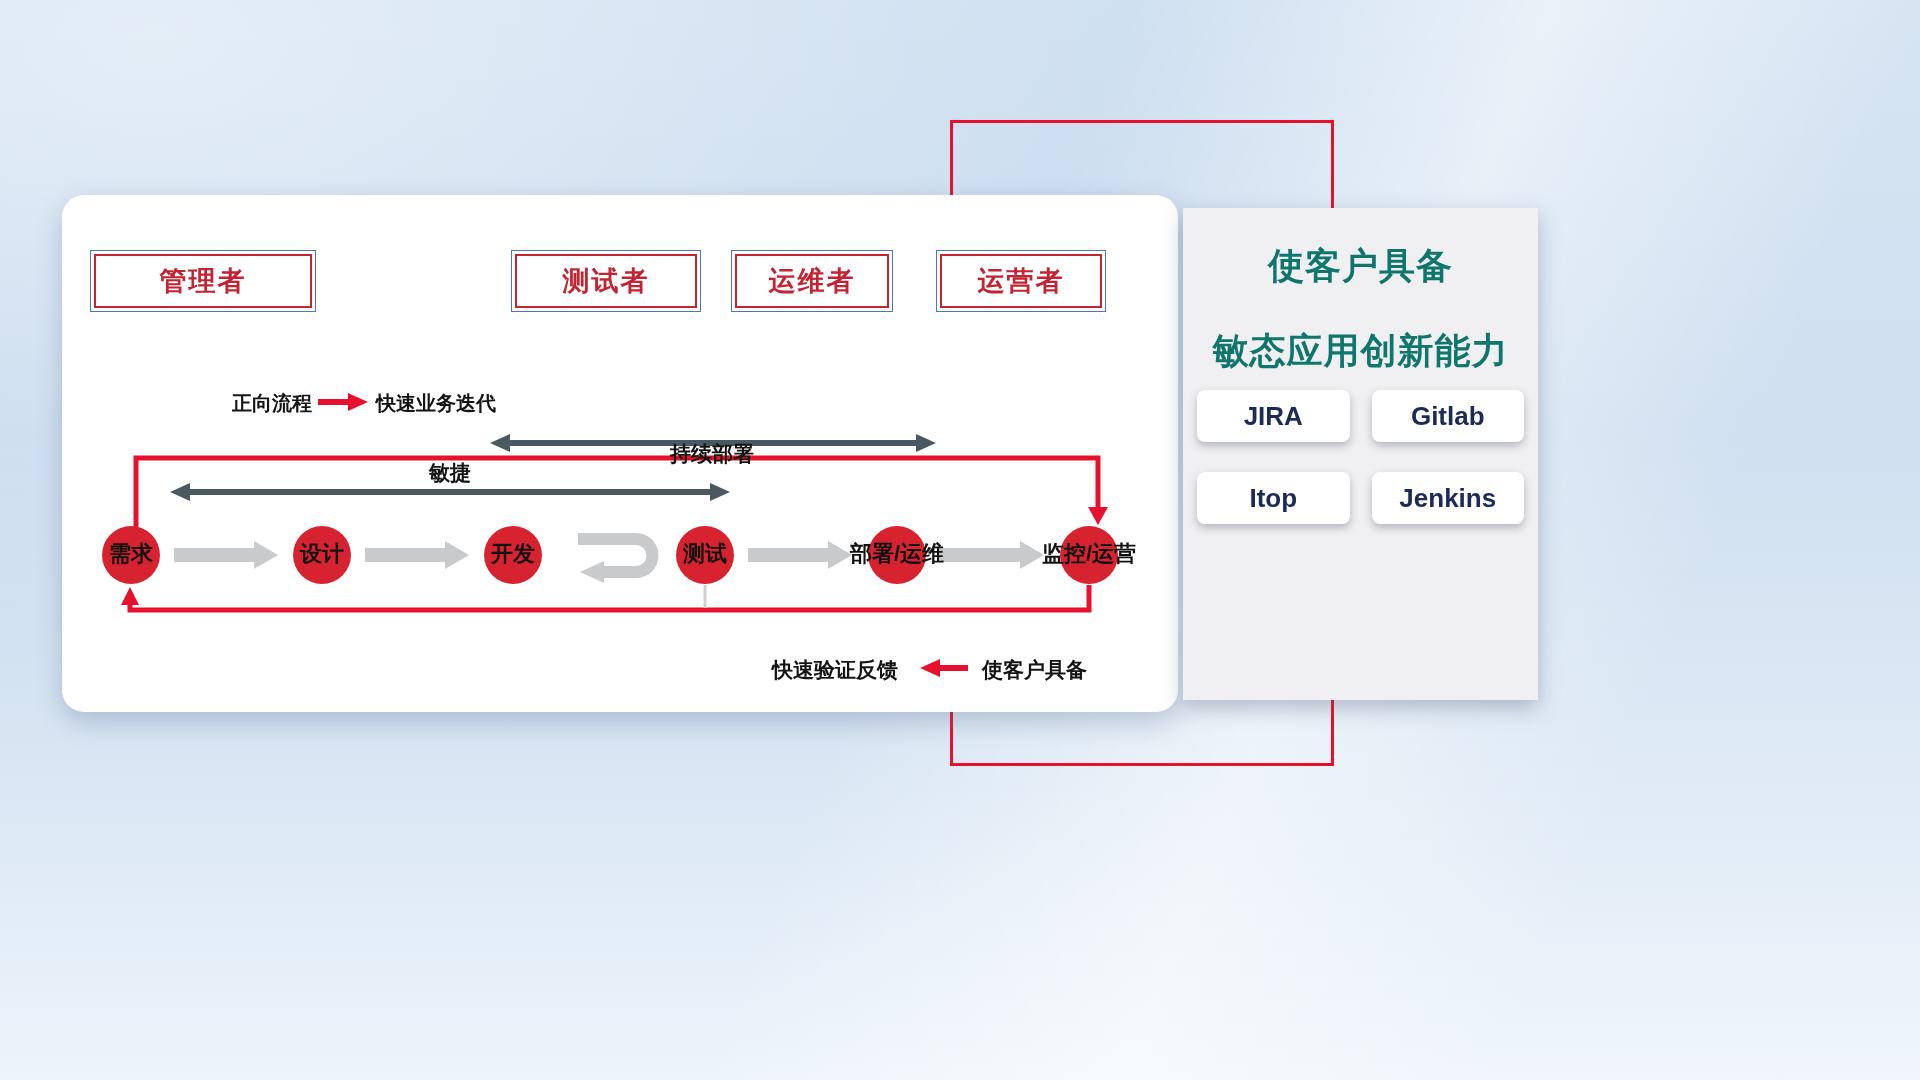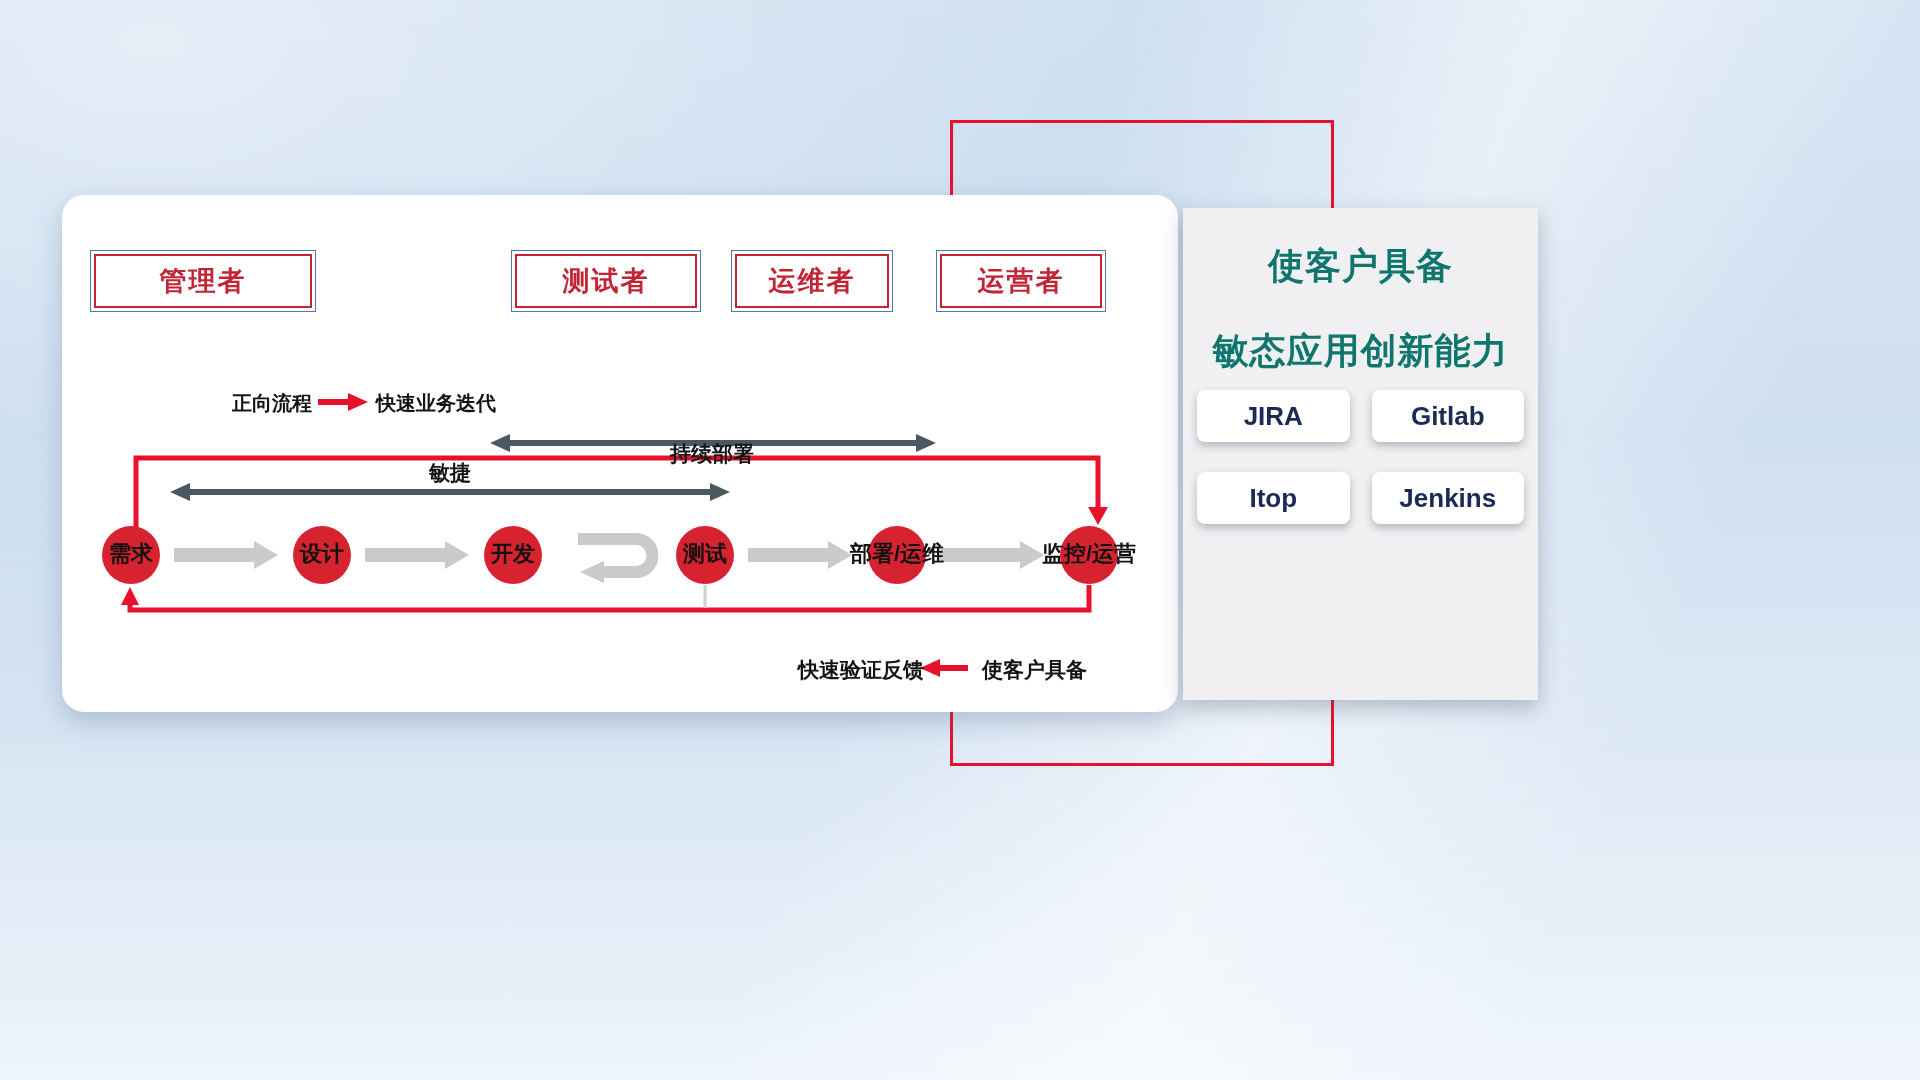--- a/index.html
+++ b/index.html
@@ -43,21 +43,21 @@
   .subtitle{
     position:absolute;left:46px;top:140px;width:1030px;
     font-size:23px;font-weight:700;color:#141414;white-space:nowrap;
   }
 
   .lbl{position:absolute;font-weight:700;color:#141414;white-space:nowrap;}
   .forward-label{left:210px;top:195px;transform:translateX(-50%);font-size:20px;}
   .forward-desc{left:314px;top:195px;font-size:20px;}
   .cd-label{left:650px;top:213px;transform:translateX(-50%);font-size:21px;margin-top:32px;}
   .agile-label{left:388px;top:264px;transform:translateX(-50%);font-size:21px;}
-  .fb-desc{left:736px;top:461px;font-size:21px;}
+  .fb-desc{left:710px;top:461px;font-size:21px;}
   .fb-label{left:920px;top:461px;font-size:21px;}
 
   .stage-label{
     position:absolute;top:303px;transform:translateX(-50%);
     font-size:22px;font-weight:700;color:#111;white-space:nowrap;margin-top:41px;
   }
 
   
   .panel{
     position:absolute;left:1183px;top:208px;width:355px;height:492px;

